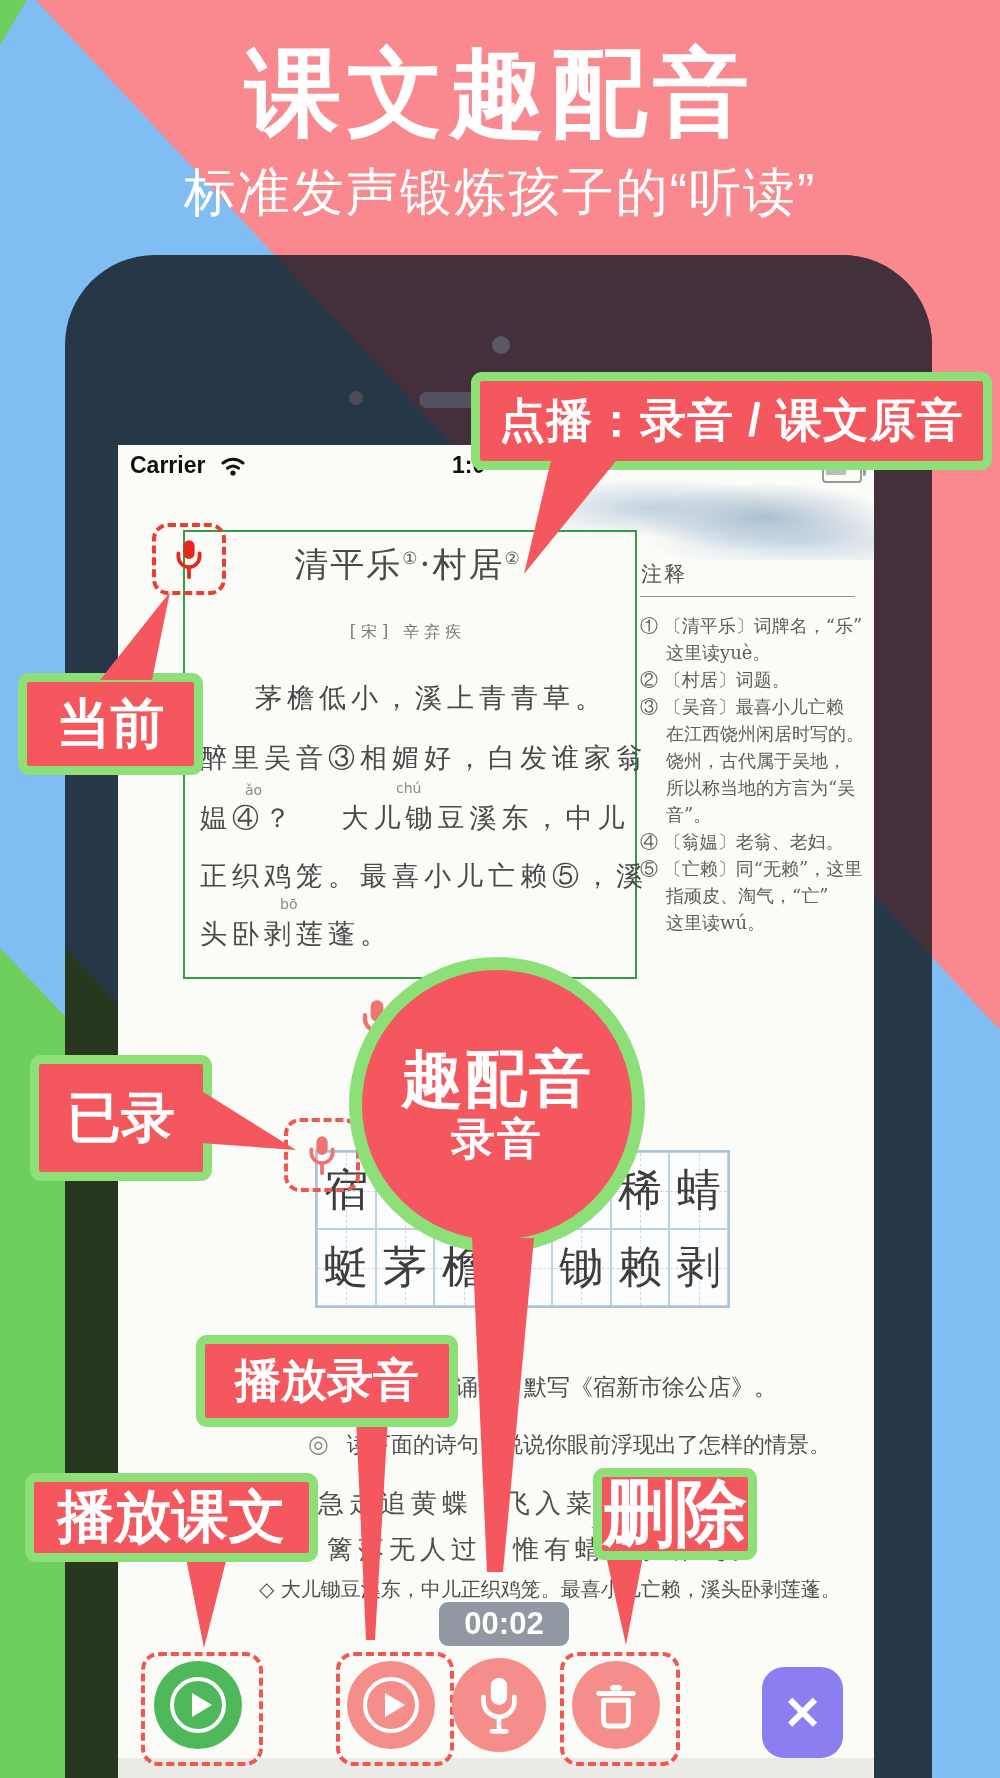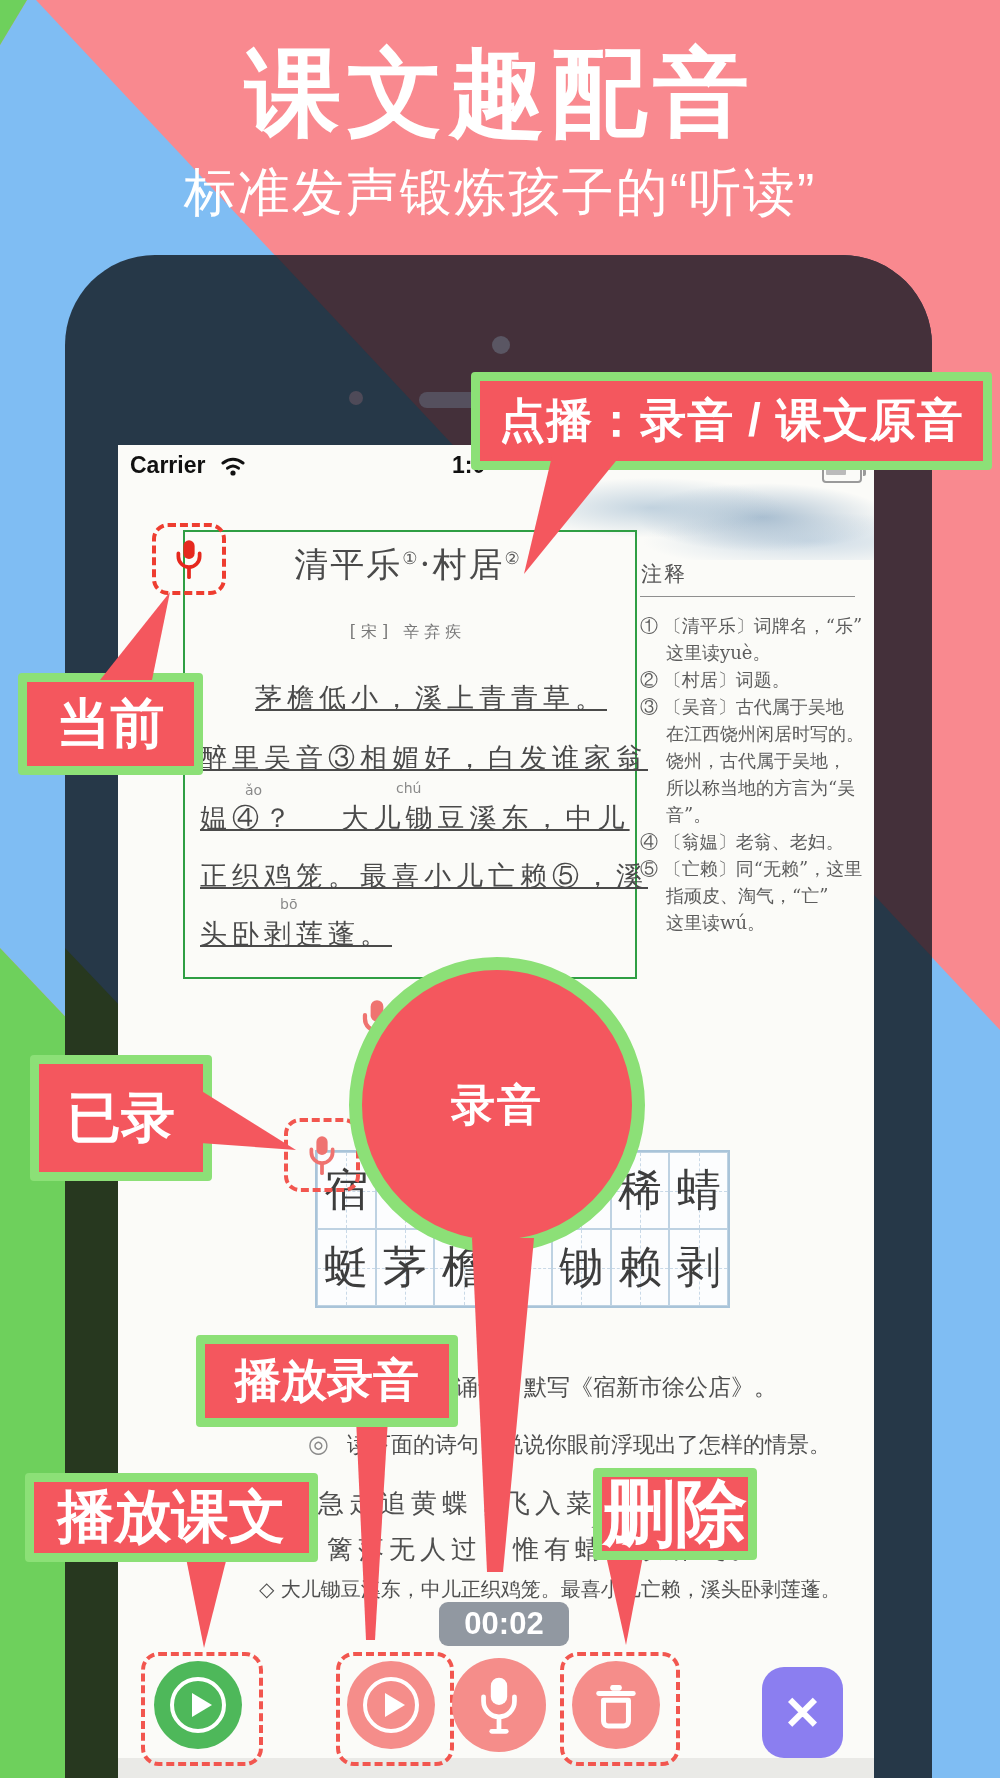--- a/index.html
+++ b/index.html
@@ -36,21 +36,21 @@
   .serif{font-family:"DejaVu Serif","Liberation Serif",serif;}
   .mountains{left:555px;top:465px;width:319px;height:95px;
     background:
       radial-gradient(60% 45% at 30% 45%,rgba(176,198,215,.75),rgba(176,198,215,0) 70%),
       radial-gradient(55% 50% at 65% 55%,rgba(150,176,199,.8),rgba(150,176,199,0) 72%),
       radial-gradient(70% 40% at 80% 80%,rgba(201,216,228,.9),rgba(201,216,228,0) 75%);}
   .poem-box{left:183px;top:530px;width:450px;height:445px;border:2px solid #2f9e44;z-index:3;}
   .poem-title{left:183px;top:542px;width:450px;text-align:center;font-size:34px;color:#4a4a4a;letter-spacing:2px;z-index:3;}
   .poem-title sup{font-size:17px;color:#5a5a5a;}
   .poem-author{left:183px;top:622px;width:450px;text-align:center;font-size:16px;color:#787878;letter-spacing:5px;z-index:3;}
-  .pl{position:absolute;font-size:27px;letter-spacing:5px;color:#4a4a4a;z-index:3;white-space:nowrap;text-decoration:underline;}
+  .pl{position:absolute;font-size:27px;letter-spacing:5px;color:#4a4a4a;z-index:3;white-space:nowrap;}
   .pl1{left:255px;top:680px;} .pl2{left:200px;top:740px;} .pl3{left:200px;top:800px;}
   .pl4{left:200px;top:858px;} .pl5{left:200px;top:916px;}
   .py{position:absolute;font-size:14px;color:#8a8a8a;z-index:3;font-family:"DejaVu Sans",sans-serif;}
   .notes-title{left:641px;top:560px;font-size:21px;color:#555;letter-spacing:2px;z-index:2;}
   .notes-rule{left:640px;top:596px;width:215px;height:1px;background:#8f8f8f;}
   .note-line{position:absolute;left:640px;width:240px;font-size:18px;color:#5d5d5d;white-space:nowrap;}
   .note-line.cont{left:666px;}
   
   .grid{left:315px;top:1150px;width:411px;height:154px;border:2px solid #a9c4d9;display:grid;
     grid-template-columns:repeat(7,1fr);grid-template-rows:repeat(2,1fr);background:#fcfdfe;}
@@ -91,21 +91,21 @@
   
   .big-circle{left:349px;top:957px;width:296px;height:296px;box-sizing:border-box;border-radius:50%;
     background:#f4575e;border:13px solid #8ce077;z-index:5;display:flex;flex-direction:column;
     align-items:center;justify-content:center;color:#fff;font-weight:bold;}
   .bc1{font-size:62px;letter-spacing:2px;line-height:1.1;}
   .bc2{font-size:44px;letter-spacing:2px;line-height:1.2;}
   .tail{position:absolute;background:#f4575e;z-index:6;}
   .tail-circle{left:470px;top:1238px;width:66px;height:336px;
     clip-path:polygon(2px 0,64px 0,33px 334px,17px 334px);}
   
-  .co{position:absolute;background:#f4575e;border:9px solid #8ce077;border-radius:4px;color:#fff;
+  .co{position:absolute;background:#f4575e;border:9px solid #8ce077;border-radius:11px;color:#fff;
     font-weight:bold;display:flex;align-items:center;justify-content:center;z-index:7;box-sizing:border-box;}
   .co-top{left:471px;top:372px;width:521px;height:98px;font-size:46px;letter-spacing:1px;}
   .co-current{left:18px;top:673px;width:185px;height:102px;font-size:54px;}
   .co-recorded{left:30px;top:1055px;width:182px;height:126px;font-size:54px;}
   .co-playrec{left:196px;top:1335px;width:262px;height:92px;font-size:46px;}
   .co-playtext{left:25px;top:1473px;width:293px;height:89px;font-size:57px;}
   .co-del{left:593px;top:1468px;width:164px;height:92px;font-size:72px;}
   .t-top{left:516px;top:456px;width:110px;height:120px;clip-path:polygon(36px 0,104px 0,8px 118px);z-index:8;}
   .t-current{left:85px;top:585px;width:100px;height:100px;clip-path:polygon(15px 95px,67px 95px,85px 7px);z-index:8;}
   .t-recorded{left:195px;top:1085px;width:105px;height:75px;clip-path:polygon(5px 5px,5px 58px,101px 65px);z-index:8;}
@@ -161,21 +161,21 @@
 <span class="py" style="left:204px;top:782px;margin-left:41px;">ǎo</span>
 <span class="py" style="left:396px;top:780px;">chú</span>
 <span class="py" style="left:280px;top:896px;">bō</span>
 <span class="py" style="left:592px;top:1512px;">jiá</span>
 
 <div class="abs notes-title serif">注释</div>
 <div class="abs notes-rule"></div>
 <div class="note-line serif" style="top:614px;">① 〔清平乐〕词牌名，“乐”</div>
 <div class="note-line serif cont" style="top:641px;">这里读yuè。</div>
 <div class="note-line serif" style="top:668px;">② 〔村居〕词题。</div>
-<div class="note-line serif" style="top:695px;">③ 〔吴音〕古代属于吴地</div>
+<div class="note-line serif" style="top:695px;">③ 〔吴音〕最喜小儿亡赖</div>
 <div class="note-line serif cont" style="top:722px;">在江西饶州闲居时写的。</div>
 <div class="note-line serif cont" style="top:749px;">饶州，古代属于吴地，</div>
 <div class="note-line serif cont" style="top:776px;">所以称当地的方言为“吴</div>
 <div class="note-line serif cont" style="top:803px;">音”。</div>
 <div class="note-line serif" style="top:830px;">④ 〔翁媪〕老翁、老妇。</div>
 <div class="note-line serif" style="top:857px;">⑤ 〔亡赖〕同“无赖”，这里</div>
 <div class="note-line serif cont" style="top:884px;">指顽皮、淘气，“亡”</div>
 <div class="note-line serif cont" style="top:911px;">这里读wú。</div>
 
 <div class="abs grid serif">
@@ -246,20 +246,21 @@
 </div>
 <div class="abs mic-box3">
   <svg width="30" height="42" viewBox="0 0 24 33">
     <rect x="7.5" y="1.5" width="9" height="15" rx="4.5" fill="#ef7370"></rect>
     <path d="M3.5 12 v2.5 a8.5 8.5 0 0 0 17 0 V12" fill="none" stroke="#ef7370" stroke-width="3" stroke-linecap="round"></path>
     <line x1="12" y1="24" x2="12" y2="31" stroke="#ef7370" stroke-width="3" stroke-linecap="round"></line>
   </svg>
 </div>
 
 <div class="abs big-circle">
+  <div class="bc1">趣配音</div>
   <div class="bc2">录音</div>
 </div>
 <div class="tail tail-circle"></div>
 
 <div class="abs timer">00:02</div>
 
 <div class="dash-box db1"></div>
 <div class="btn btn-playtext">
   <svg width="60" height="60" viewBox="0 0 60 60">
     <circle cx="30" cy="30" r="26" fill="none" stroke="#fff" stroke-width="4"></circle>

